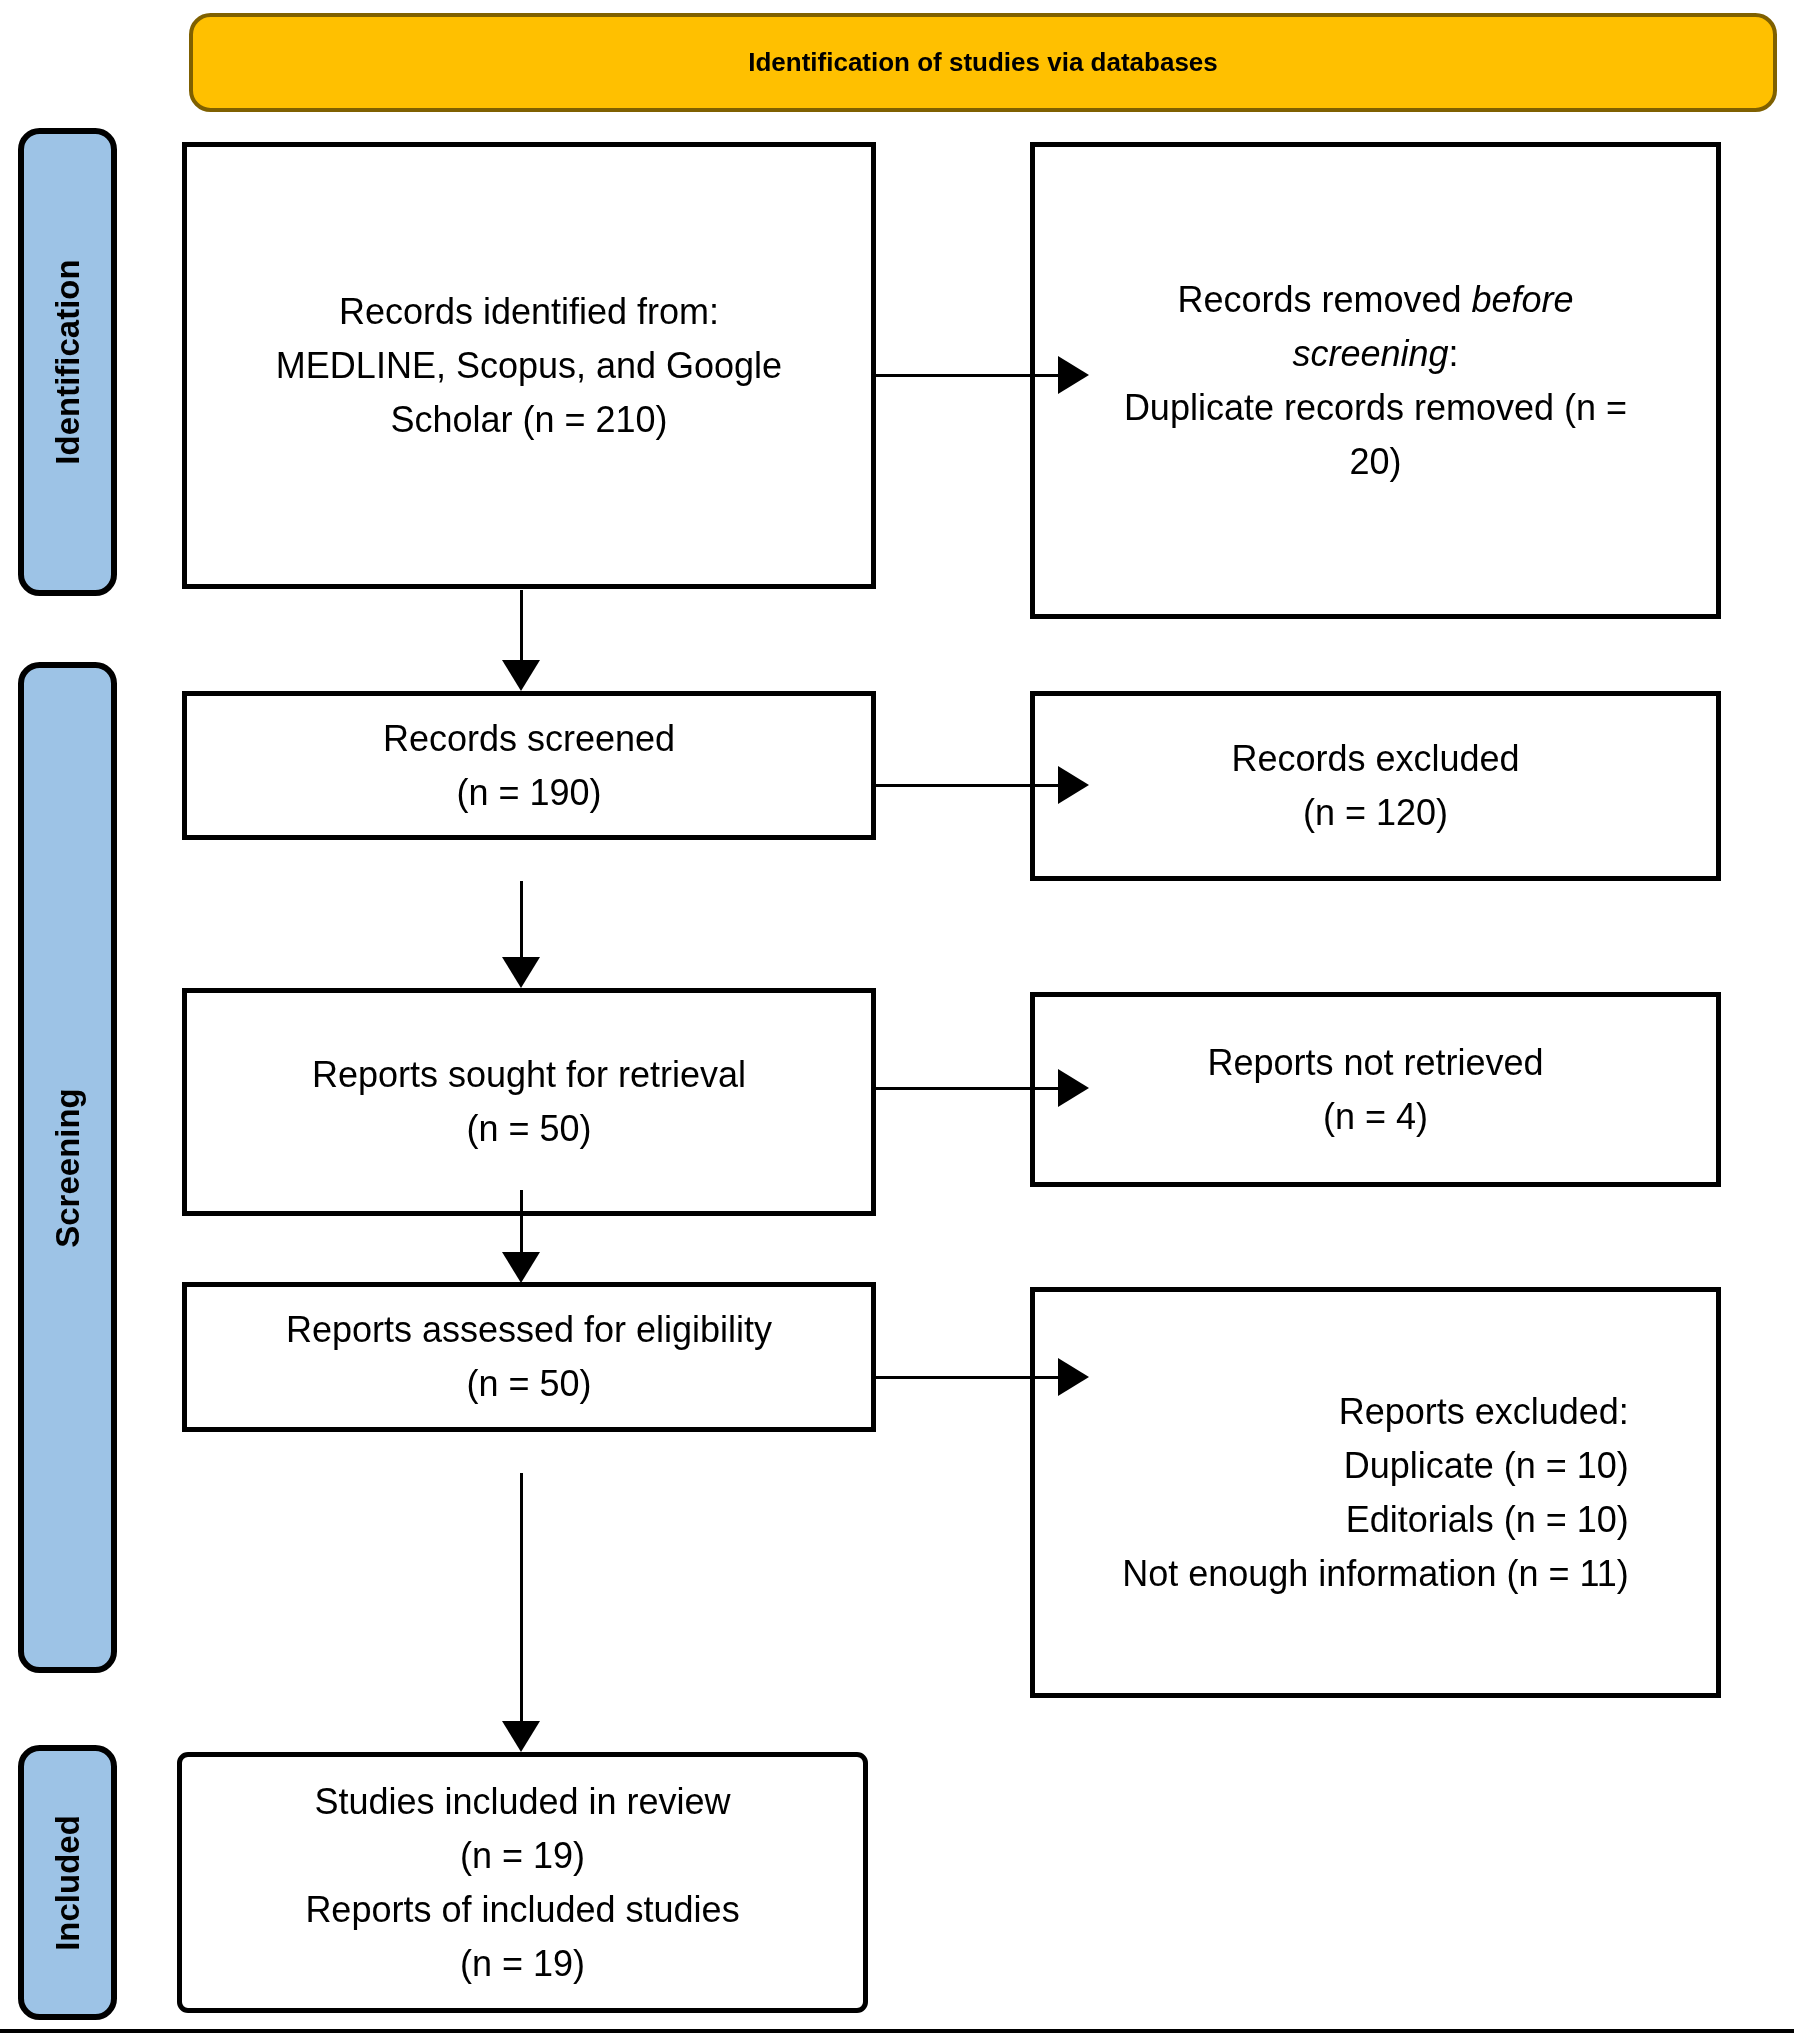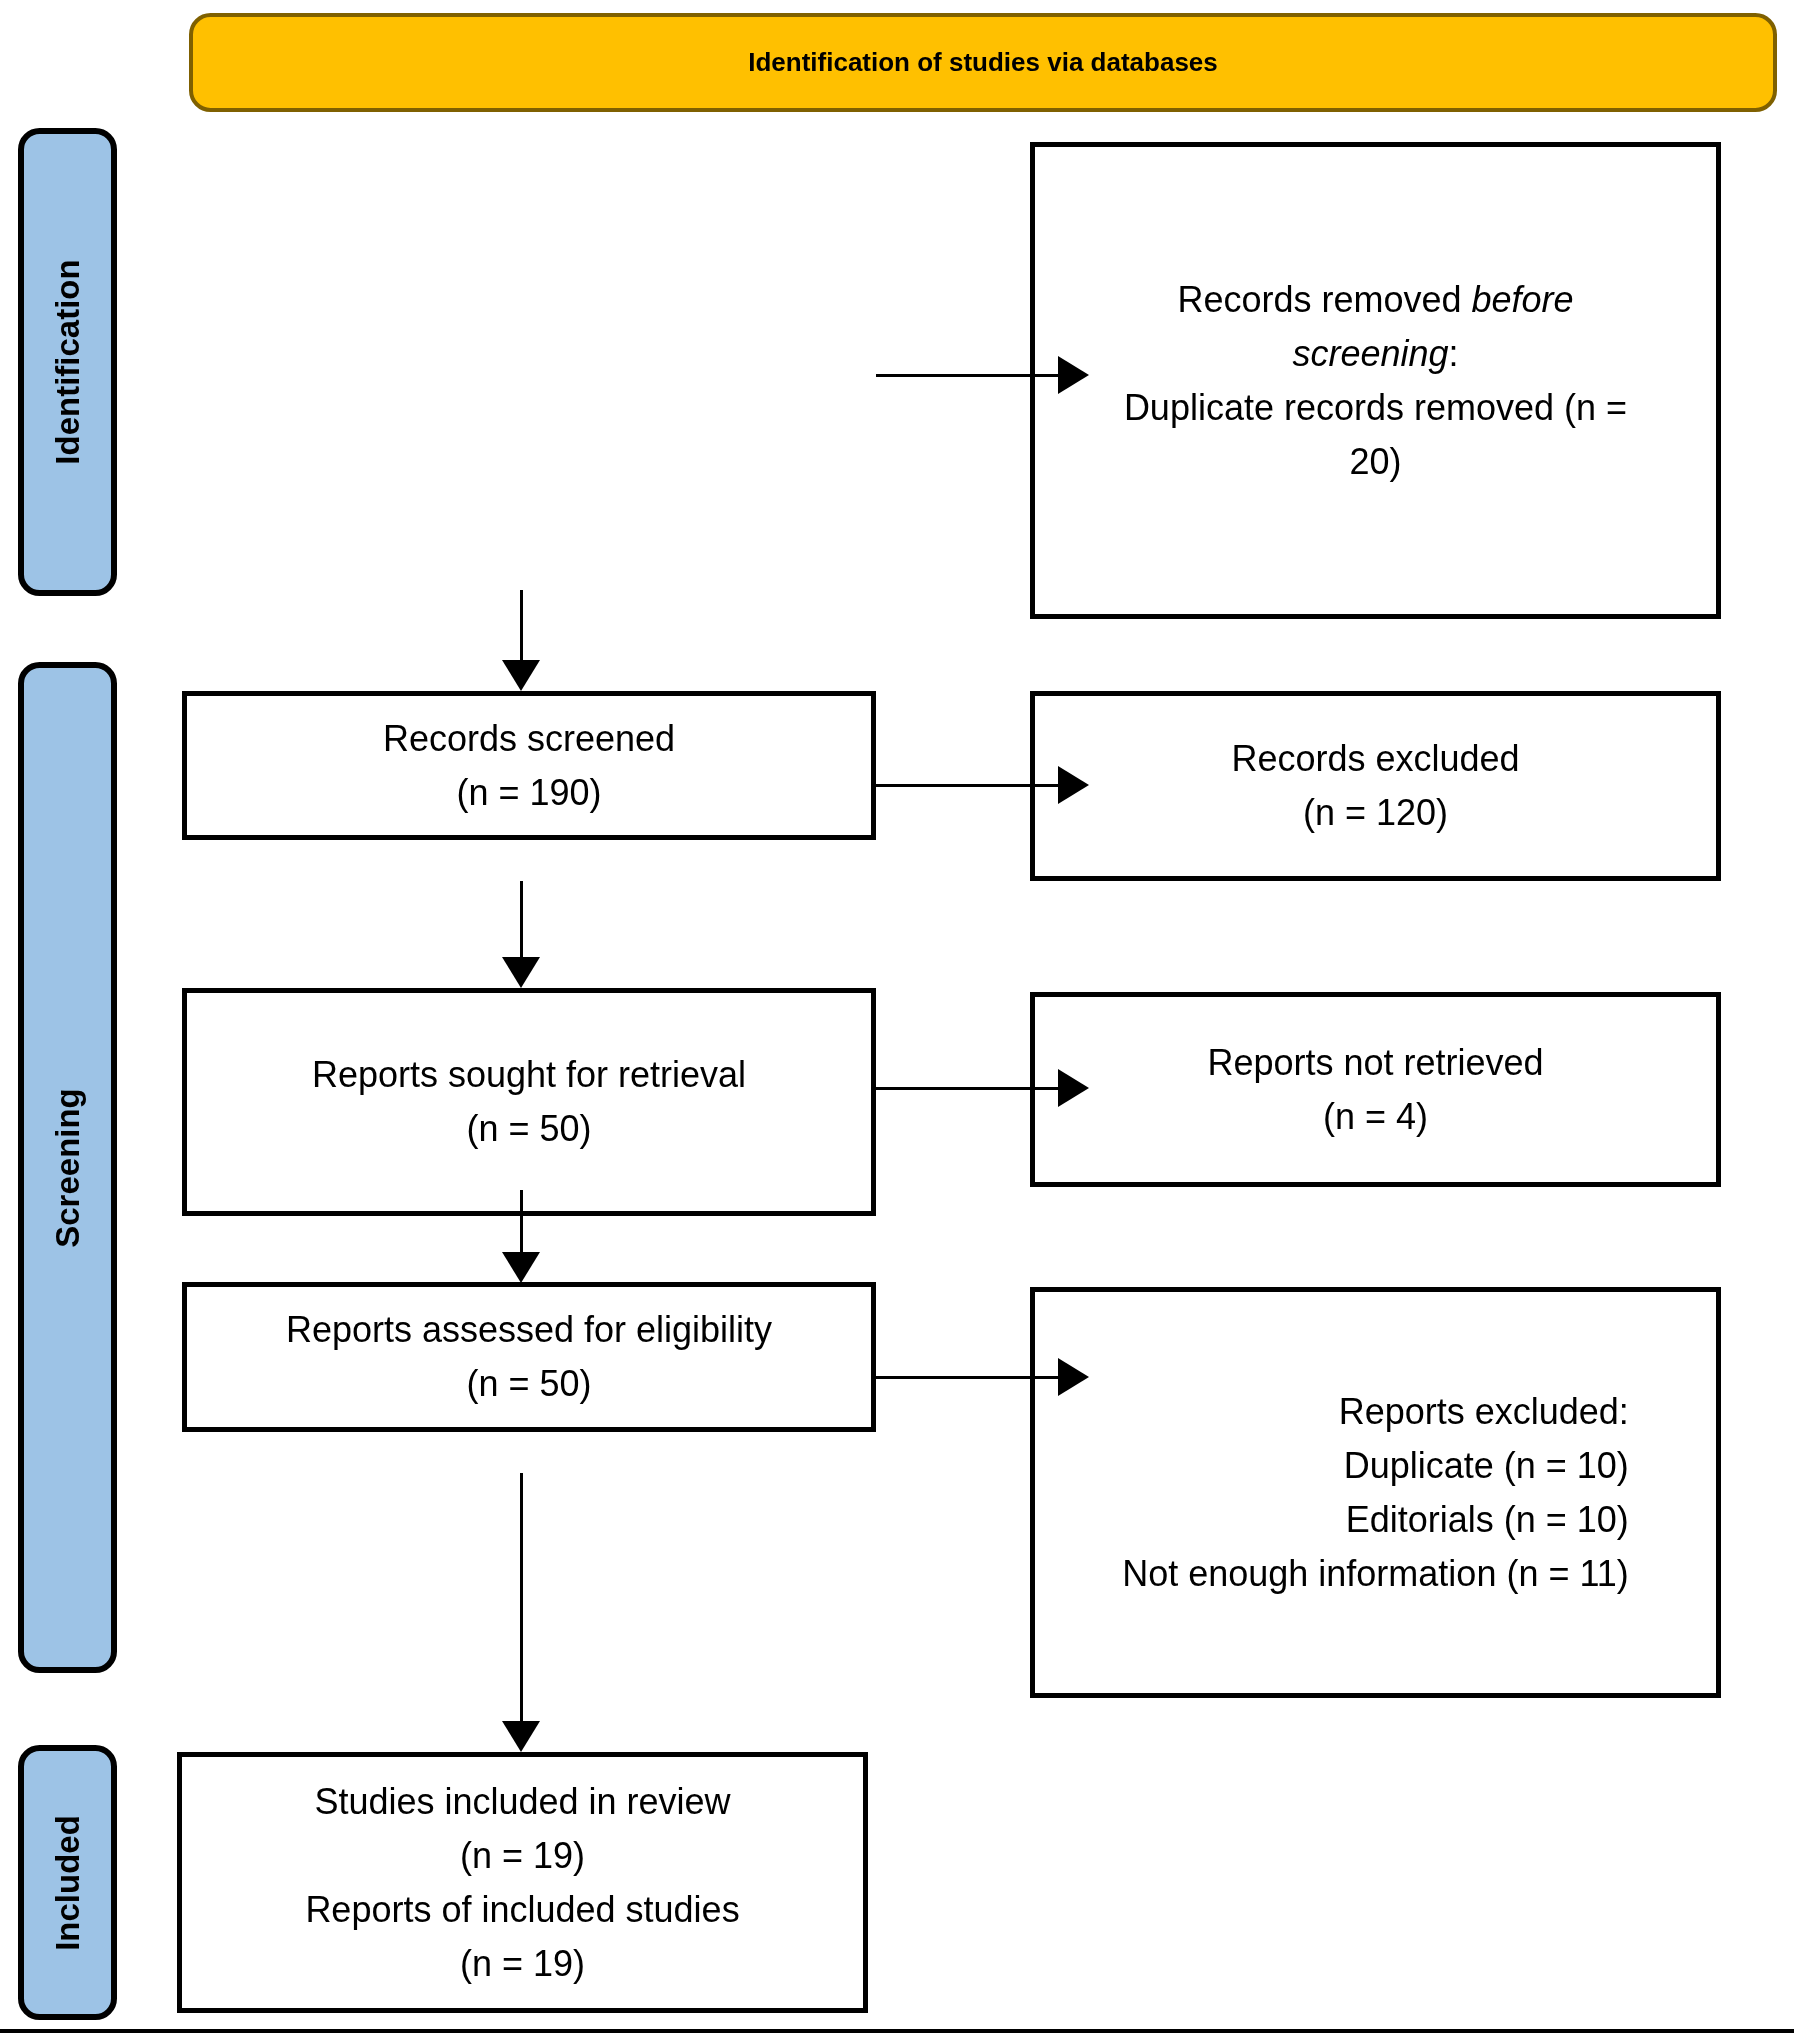--- a/index.html
+++ b/index.html
@@ -38,21 +38,21 @@
   .col-l{left:182px;width:694px;}
   .col-r{left:1030px;width:691px;}
   .b-identified{top:142px;height:447px;}
   .b-removed{top:142px;height:477px;}
   .b-screened{top:691px;height:149px;}
   .b-excluded{top:691px;height:190px;}
   .b-sought{top:988px;height:228px;}
   .b-notretrieved{top:992px;height:195px;}
   .b-assessed{top:1282px;height:150px;}
   .b-reportsexcluded{top:1287px;height:411px;text-align:right;}
-  .b-included{left:177px;width:691px;top:1752px;height:261px;}
+  .b-included{left:177px;width:691px;top:1752px;height:261px;border-radius:11px;}
   .fbox em{font-style:italic;}
 
   
   .shaft-h{position:absolute;height:3.1px;background:#000;}
   .shaft-v{position:absolute;width:3.1px;background:#000;}
   .head-right{position:absolute;width:0;height:0;border-top:19.5px solid transparent;border-bottom:19.5px solid transparent;border-left:31px solid #000;}
   .head-down{position:absolute;width:0;height:0;border-left:19.5px solid transparent;border-right:19.5px solid transparent;border-top:31px solid #000;}
 
   .bottom-rule{position:absolute;left:0;top:2029px;width:1794px;height:3.6px;background:#000;}
 </style>
@@ -68,20 +68,25 @@
   <div class="stage identification">
     <span>Identification</span>
   </div>
   <div class="stage screening">
     <span>Screening</span>
   </div>
   <div class="stage included">
     <span>Included</span>
   </div>
 
+  <div class="fbox col-l b-identified">
+    <div>Records identified from:
+MEDLINE, Scopus, and Google
+Scholar (n = 210)</div>
+  </div>
 
   <div class="fbox col-r b-removed">
     <div><span>Records removed </span><em>before
 screening</em><span>:
 Duplicate records removed (n =
 20)</span></div>
   </div>
 
   <div class="fbox col-l b-screened">
     <div>Records screened

